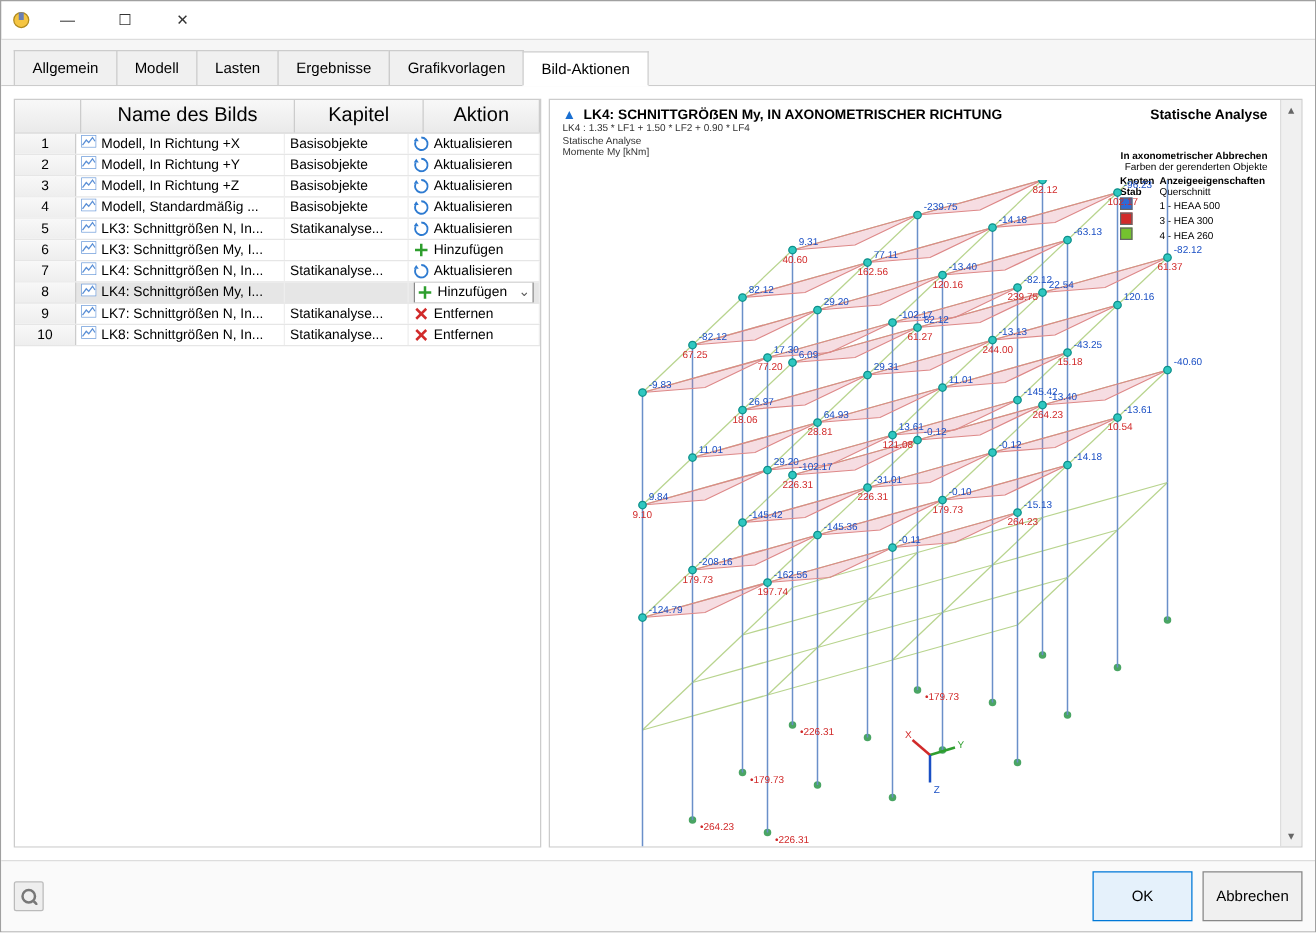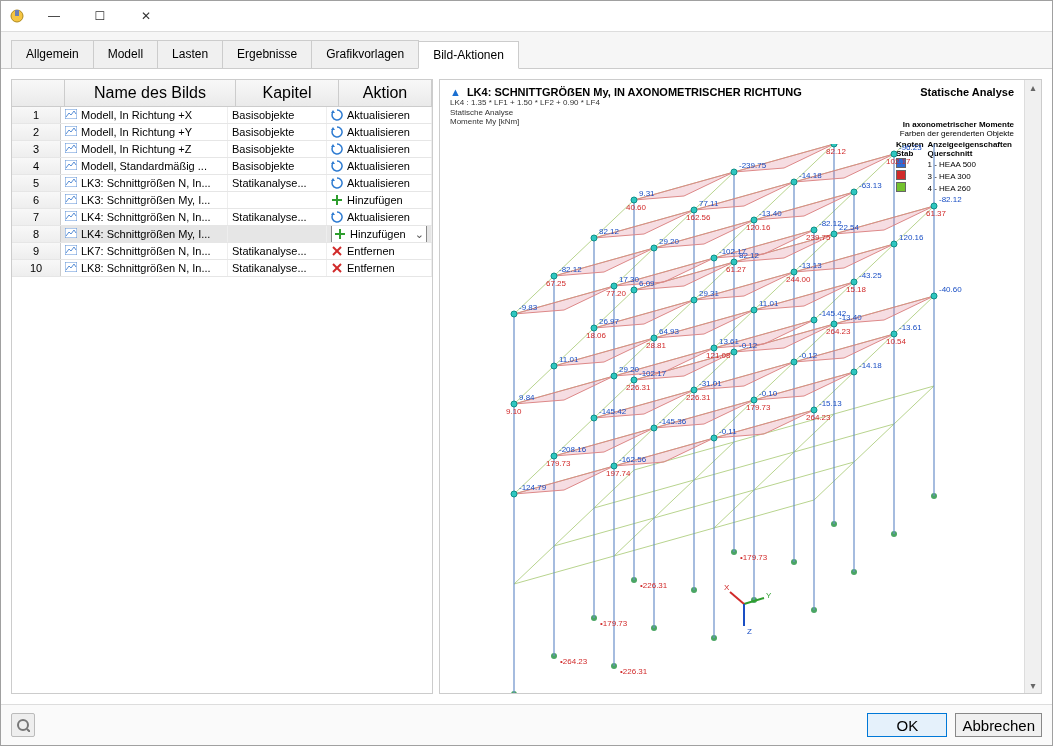--- a/index.html
+++ b/index.html
@@ -42,21 +42,21 @@
 .legend{position:absolute;right:10px;top:40px;font-size:8px;text-align:right}
 .legend-title{font-weight:normal;margin-bottom:2px}
 .legend table{border-collapse:collapse;font-size:8px}
 .legend td{padding:0 2px;text-align:left}
 .sw{width:8px;height:8px;display:inline-block;border:1px solid #666}
 .scrollbar{width:16px;background:#f0f0f0;border-left:1px solid #ddd;display:flex;flex-direction:column;align-items:center;justify-content:space-between;padding:2px 0}
 .scrollbar .arr{color:#666;font-size:10px}
 .footer{display:flex;align-items:center;padding:8px 10px;border-top:1px solid #ddd;gap:8px;background:#fafafa}
 .footer .help{width:22px;height:22px;border:1px solid #bbb;border-radius:2px;display:flex;align-items:center;justify-content:center;background:#eee}
 .footer .spacer{flex:1}
-.footer button{min-width:80px;height:24px;border:1px solid #0078d7;background:#e5f1fb;font-size:15px;cursor:pointer}
+.footer button{min-width:80px;height:40px;border:1px solid #0078d7;background:#e5f1fb;font-size:12px;cursor:pointer}
 .footer button.secondary{border-color:#888;background:#f0f0f0}
 svg text{font-family:inherit}
 .val-blue{fill:#1a4fc4;font-size:8px}
 .val-red{fill:#d12a2a;font-size:8px}
 </style>
 </head>
 <body>
 
 <div class="window">
   <div class="titlebar">
@@ -286,31 +286,31 @@
               <span>LK4: SCHNITTGRÖẞEN My, IN AXONOMETRISCHER RICHTUNG</span>
             </div>
             <div class="hdr-right">Statische Analyse</div>
           </div>
           <div class="sub">
             <div>LK4 : 1.35 * LF1 + 1.50 * LF2 + 0.90 * LF4</div>
             <div>Statische Analyse</div>
             <div>Momente My [kNm]</div>
           </div>
           <div class="legend">
-            <div style="font-weight:bold">In axonometrischer Momente</div>
+            <div style="font-weight:bold">In axonometrischer Abbrechen</div>
             <div class="legend-title">Farben der gerenderten Objekte</div>
             <table id="legend-table">
                 <tbody>
                   <tr>
                     <td style="font-weight:bold">Knoten</td>
                     <td style="font-weight:bold">Anzeigeeigenschaften</td>
                   </tr>
                   <tr>
                     <td style="font-weight:bold">Stab</td>
-                    <td style="font-weight:bold">Querschnitt</td>
+                    <td style="font-weight:normal">Querschnitt</td>
                   </tr>
                   <tr>
                     <td><span class="sw" style="background:#2e6bd6"></span></td>
                     <td>1 - HEAA 500</td>
                   </tr>
                   <tr>
                     <td><span class="sw" style="background:#d12a2a"></span></td>
                     <td>3 - HEA 300</td>
                   </tr>
                   <tr>

